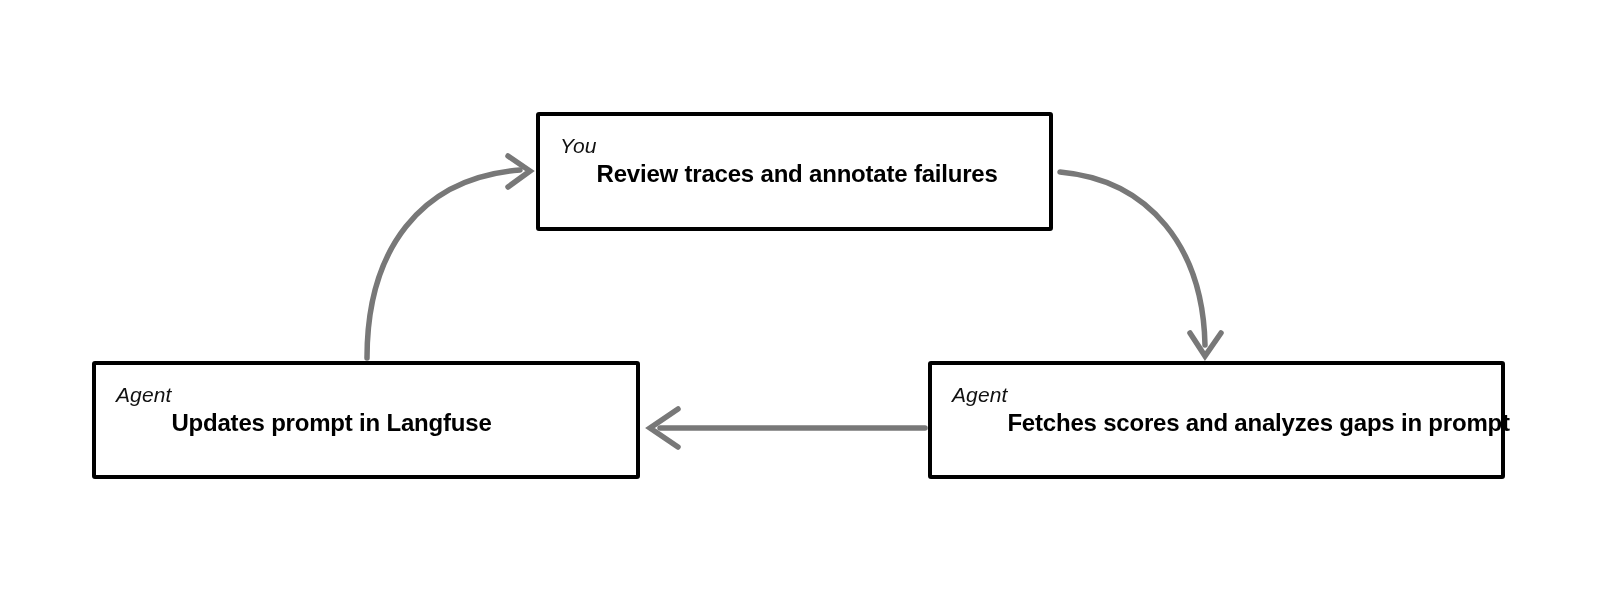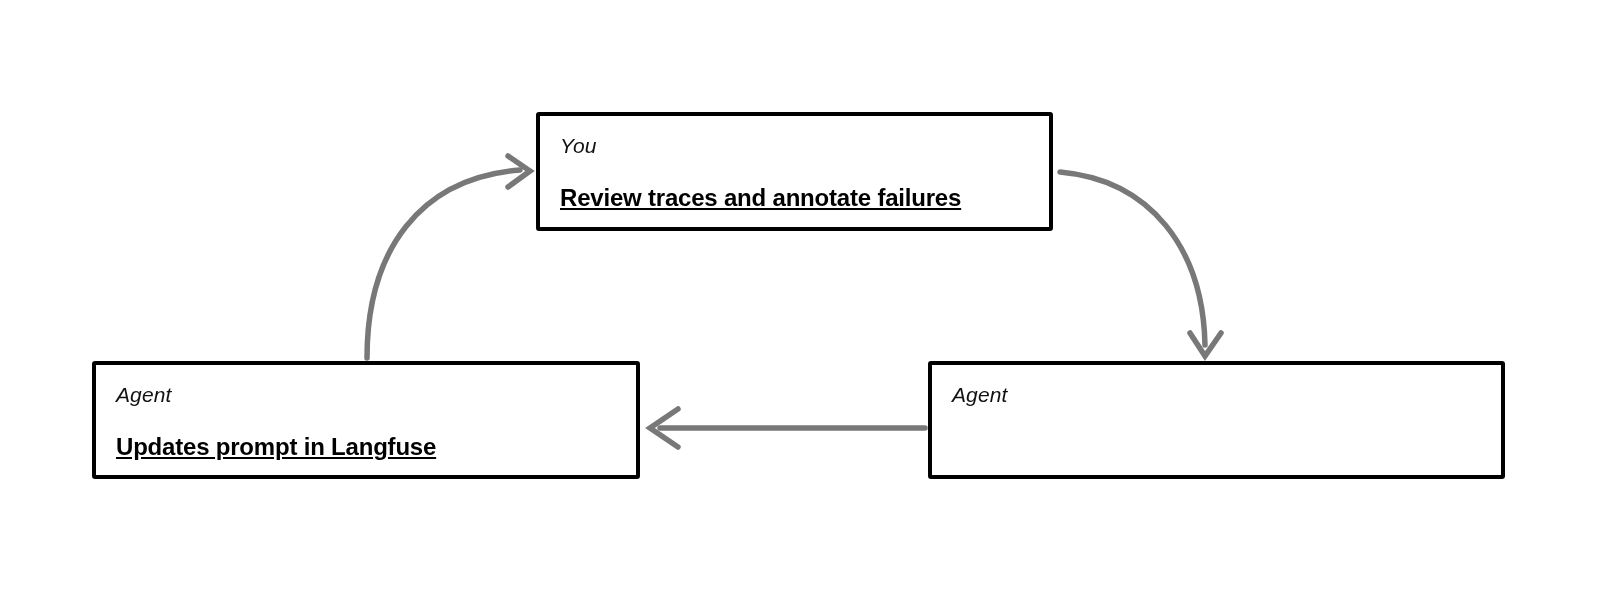--- a/index.html
+++ b/index.html
@@ -29,41 +29,40 @@
     pointer-events: none;
   }
   .node-box {
     position: absolute;
     box-sizing: border-box;
     background: #ffffff;
     border: 4px solid #000000;
     border-radius: 3px;
     padding: 18px 20px 0 20px;
     display: flex;
-    flex-direction: column;
+    flex-direction: row;
     justify-content: flex-start;
   }
   .node-role {
     font-size: 21px;
     font-style: italic;
     font-weight: 400;
     color: #111111;
     line-height: 1.15;
     letter-spacing: 0.1px;
     white-space: nowrap;
   }
   .node-title {
     font-size: 24px;
     font-weight: bold;
     color: #000000;
     line-height: 1.15;
     letter-spacing: -0.2px;
     margin-top: 26px;
     white-space: nowrap;
-    text-decoration: underline;
   }
   #node-you {
     left: 536px;
     top: 112px;
     width: 517px;
     height: 119px;
   }
   #node-update-prompts {
     left: 92px;
     top: 361px;
@@ -105,15 +104,16 @@
     <div class="node-title">Review traces and annotate failures</div>
   </div>
 
   <div class="node-box" id="node-update-prompts">
     <div class="node-role">Agent</div>
     <div class="node-title">Updates prompt in Langfuse</div>
   </div>
 
   <div class="node-box" id="node-fetch-scores">
     <div class="node-role">Agent</div>
+    <div class="node-title">Fetches scores and analyzes gaps in prompt</div>
   </div>
 
 </div>
 
 </body></html>

